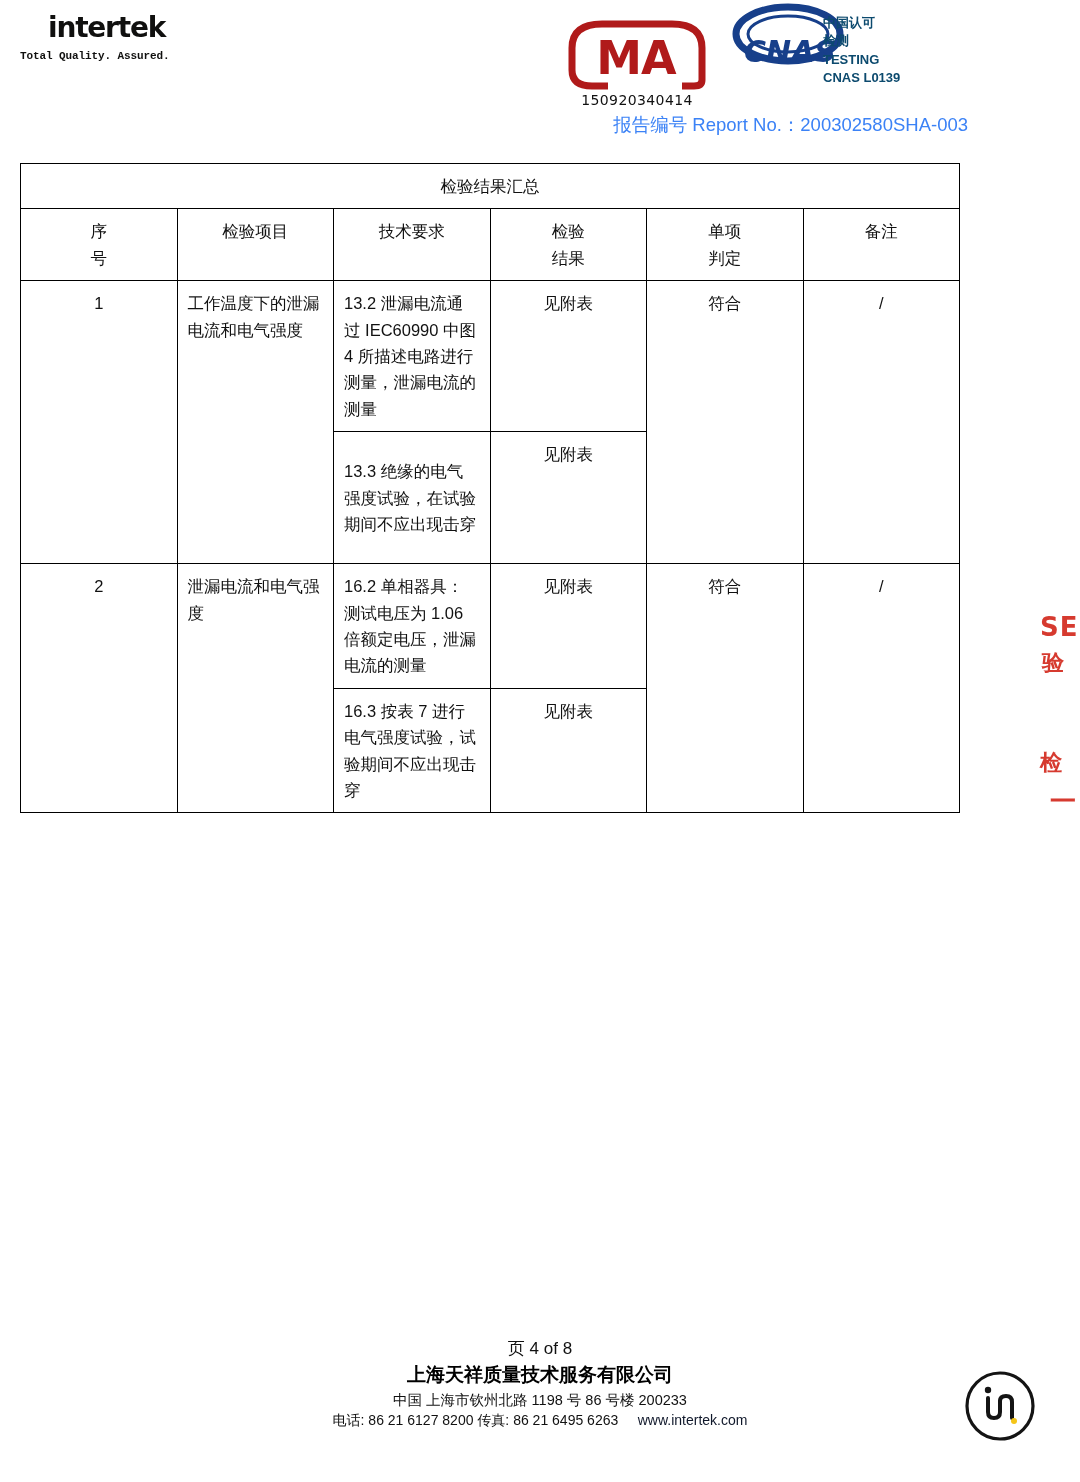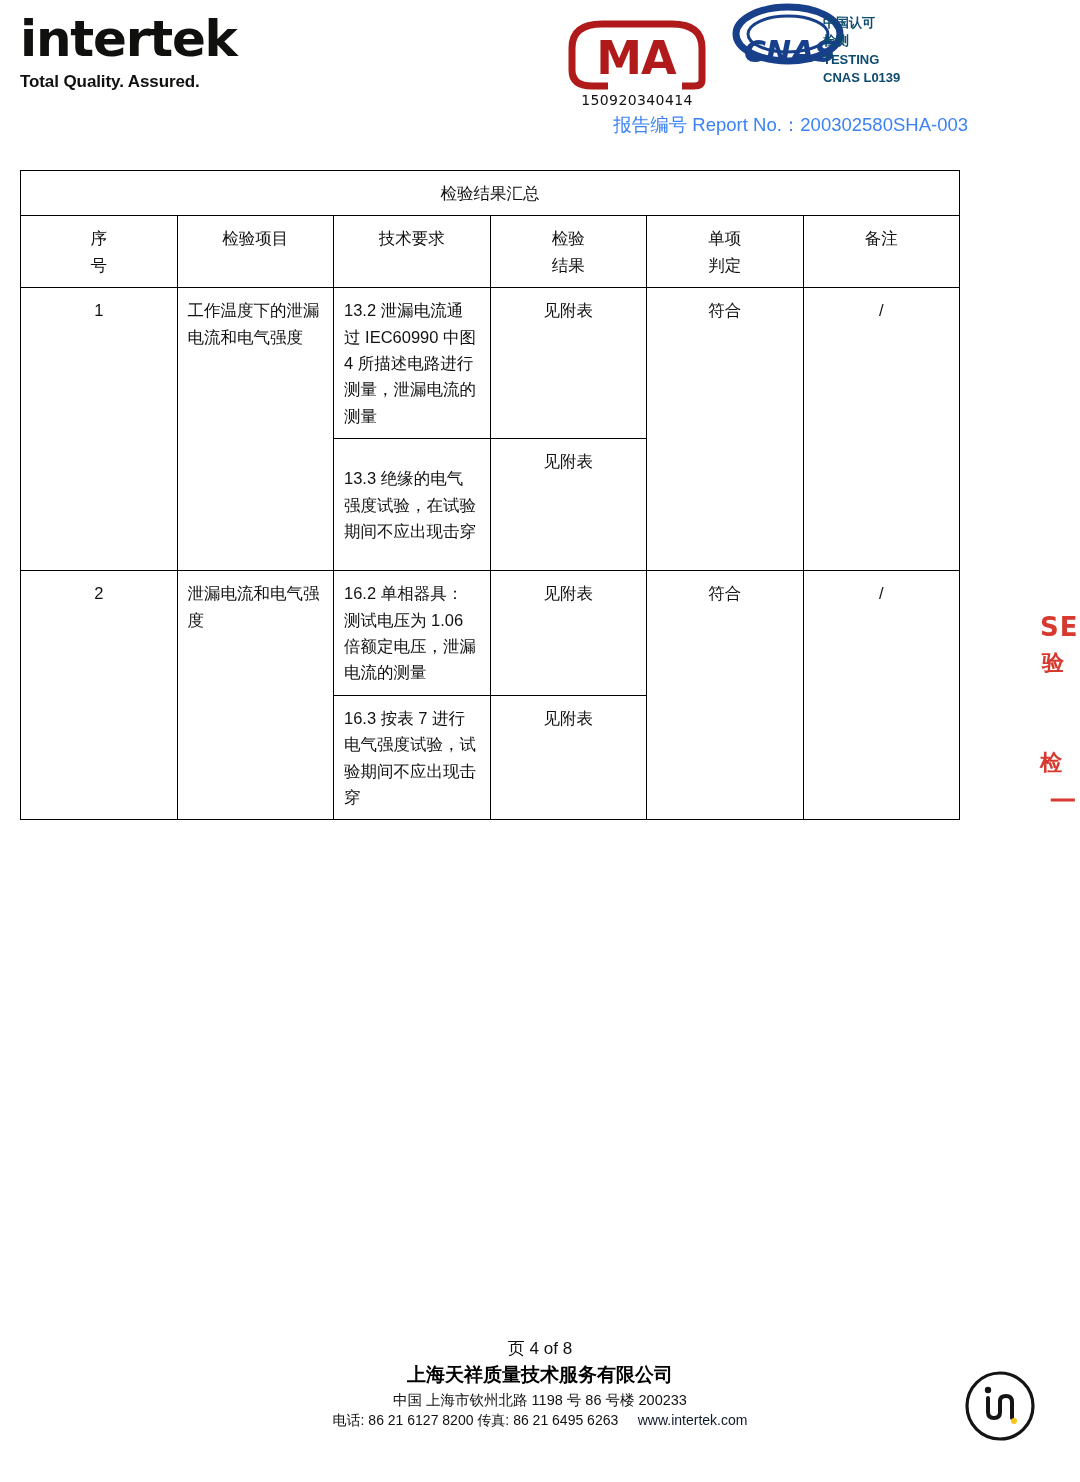--- a/index.html
+++ b/index.html
@@ -29,29 +29,30 @@
     height: 150px;
   }
   .logo-block {
     position: absolute;
     left: 20px;
     top: 14px;
   }
   .logo-word {
     font-family: "DejaVu Sans", sans-serif;
     font-weight: bold;
-    font-size: 50px;
+    font-size: 28px;
     letter-spacing: -1.2px;
     color: #10100f;
     line-height: 1;
+    margin-left: 28px;
   }
   .logo-tag {
-    font-family: Liberation Sans, sans-serif;
-    font-weight: bold;
-    font-size: 17px;
+    font-family: Liberation Mono, monospace;
+    font-weight: bold;
+    font-size: 11px;
     color: #10100f;
     margin-top: 8px;
     letter-spacing: -0.1px;
   }
 
   
   .cma-block {
     position: absolute;
     left: 552px;
     top: 18px;
@@ -96,21 +97,21 @@
     position: absolute;
     right: 112px;
     top: 112px;
     font-size: 18.5px;
     color: #3b82f6;
     white-space: nowrap;
   }
 
   
   .table-wrap {
-    margin: 20px 20px 0 20px;
+    margin: 13px 20px 0 20px;
   }
   table.results {
     border-collapse: collapse;
     width: 940px;
     table-layout: fixed;
   }
   table.results td, table.results th {
     border: 1px solid #000;
     padding: 9px 10px;
     font-size: 16.5px;

